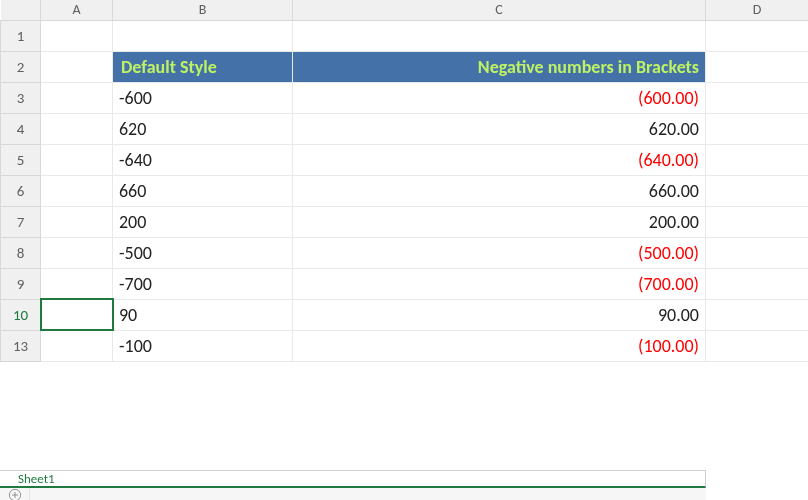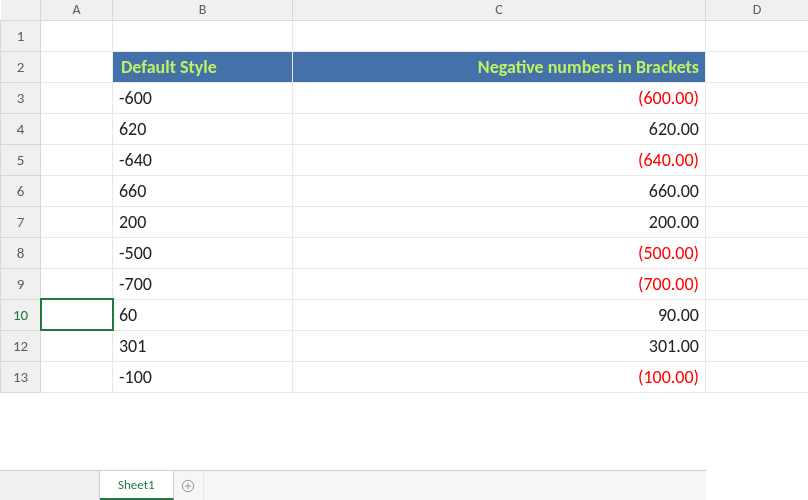--- a/index.html
+++ b/index.html
@@ -79,20 +79,21 @@
     position: absolute;
     left: 0;
     bottom: 0;
     height: 30px;
     width: 706px;
     background: #f6f6f6;
     border-top: 1px solid #cfcfcf;
     display: flex;
     align-items: stretch;
     font-size: 13px;
+    flex-direction: column;
   }
   .tabbar .spacer-left {
     width: 100px;
     border-right: 1px solid #cfcfcf;
     background: #f0f0f0;
   }
   .tabbar .tab {
     background: #ffffff;
     border-right: 1px solid #cfcfcf;
     border-bottom: 2px solid #1e7a3f;
@@ -194,29 +195,22 @@
     <tr>
       <th class="rowhdr">9</th>
       <td></td>
       <td class="num-default">-700</td>
       <td class="num-bracket neg">(700.00)</td>
       <td></td>
     </tr>
     <tr>
       <th class="rowhdr active">10</th>
       <td class="cursor-cell"></td>
-      <td class="num-default">60</td>
+      <td class="num-default">90</td>
       <td class="num-bracket">90.00</td>
-      <td></td>
-    </tr>
-    <tr>
-      <th class="rowhdr">12</th>
-      <td></td>
-      <td class="num-default">301</td>
-      <td class="num-bracket">301.00</td>
       <td></td>
     </tr>
     <tr>
       <th class="rowhdr">13</th>
       <td></td>
       <td class="num-default">-100</td>
       <td class="num-bracket neg">(100.00)</td>
       <td></td>
     </tr>
   </tbody>

